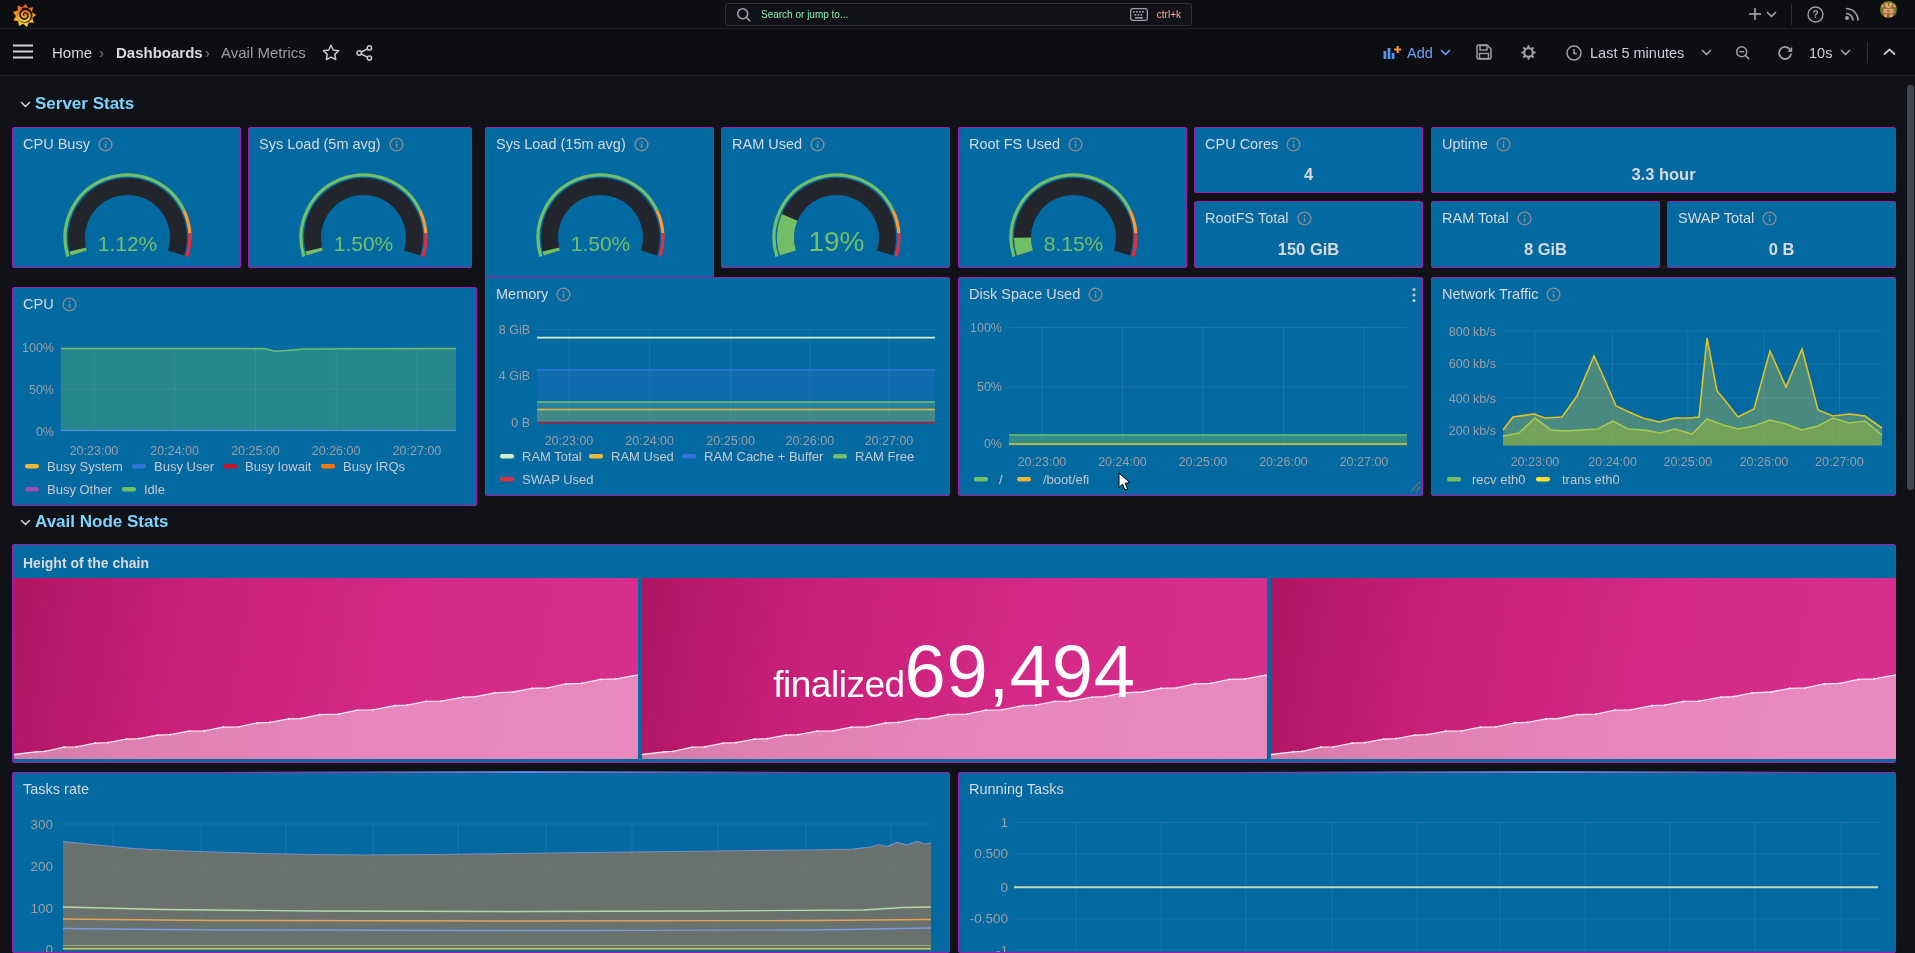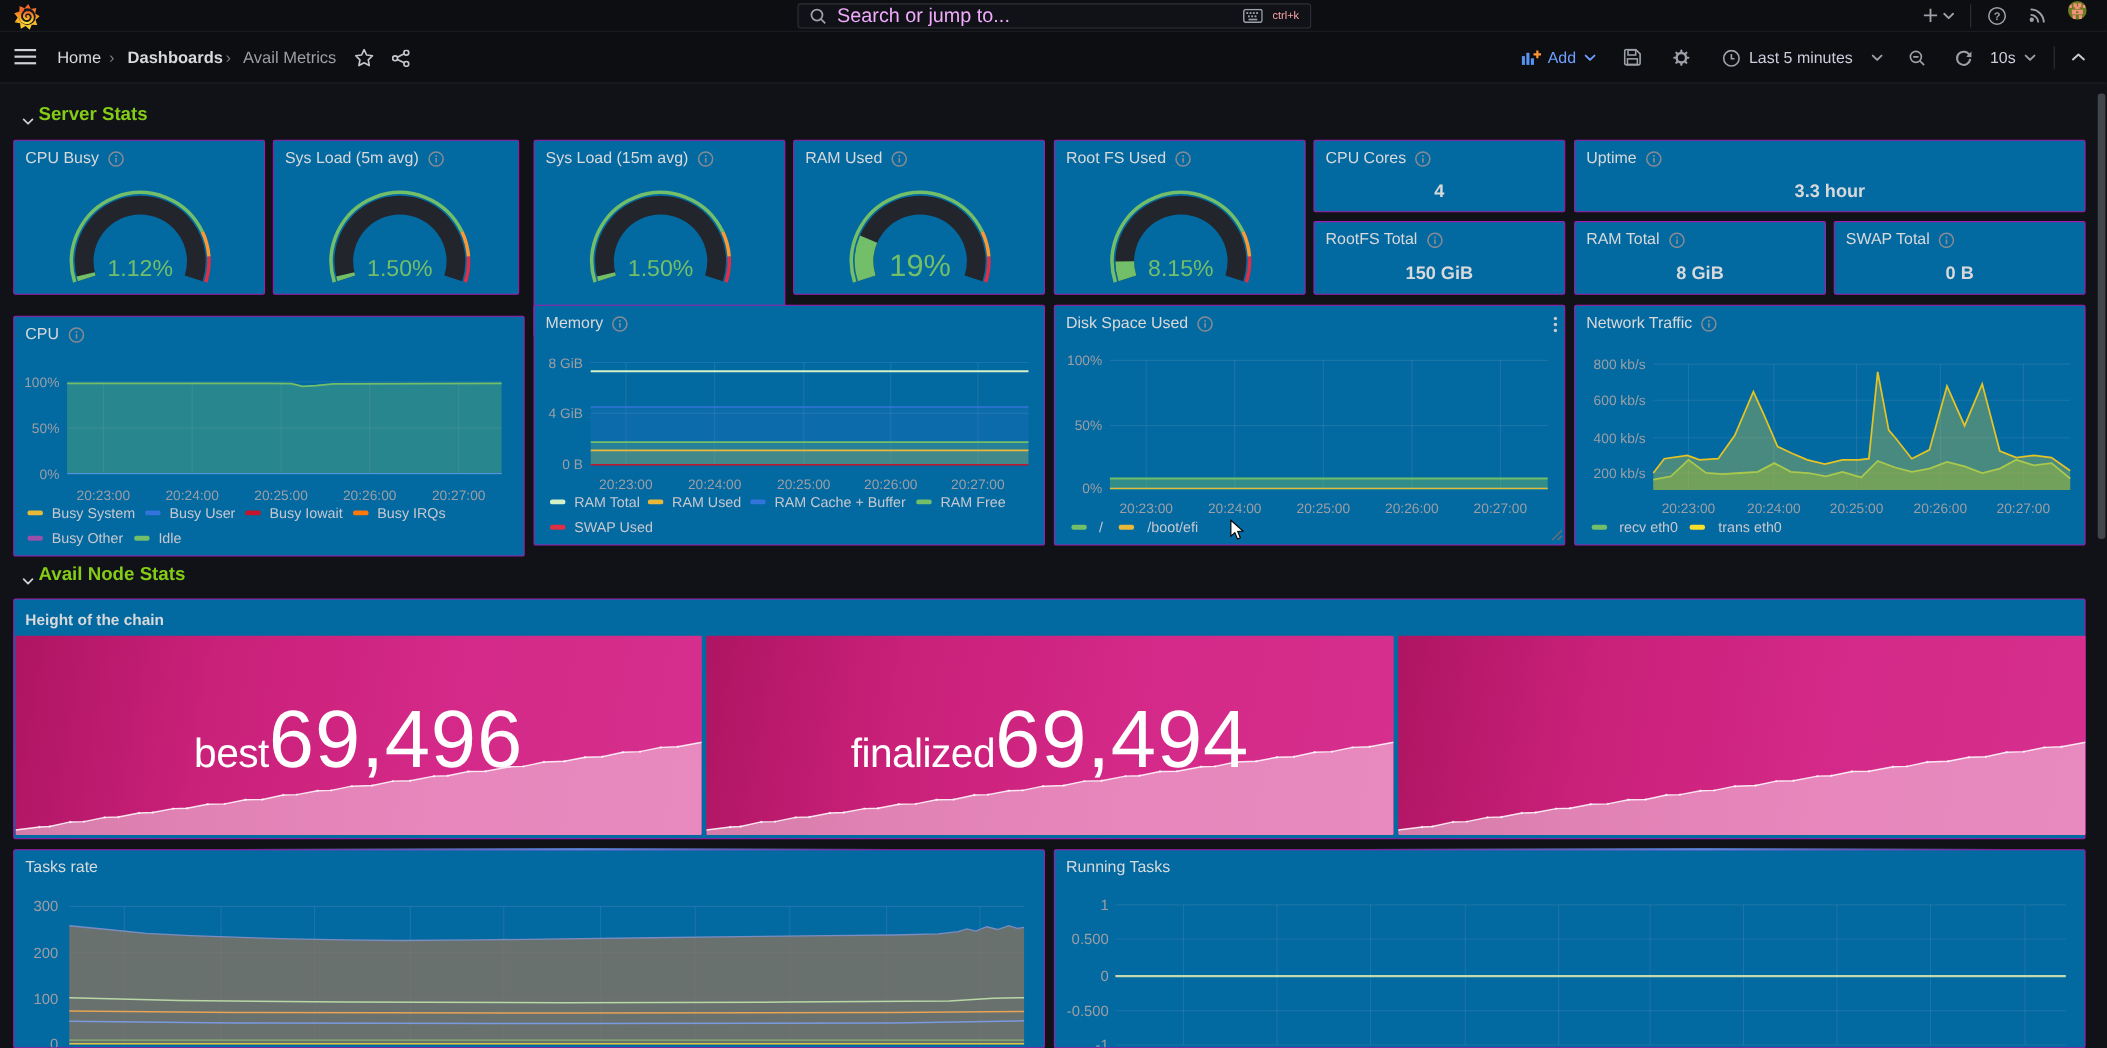--- a/index.html
+++ b/index.html
@@ -3,21 +3,21 @@
 *{margin:0;padding:0;box-sizing:border-box}
 html,body{width:1915px;height:953px;overflow:hidden;background:#111217;font-family:"Liberation Sans",sans-serif;-webkit-font-smoothing:antialiased}
 .abs{position:absolute}
 .topbar{position:absolute;left:0;top:0;width:1915px;height:29px;background:#0d0e12;border-bottom:1px solid #1f2126}
 .toolbar{position:absolute;left:0;top:29px;width:1915px;height:47px;background:#0d0e12;border-bottom:1px solid #1f2126}
 .panel{position:absolute;background:#0369a1;border:1px solid #a21caf;border-radius:2px}
 .ptitle{position:absolute;left:10px;top:6px;height:20px;font-size:14.5px;font-weight:500;color:#d8d9da;white-space:nowrap;display:flex;align-items:center;gap:8px}
 .ptitle .info{flex:0 0 auto}
 .statv{position:absolute;left:0;right:0;text-align:center;color:#d8d9da;font-weight:600}
 .crumb{position:absolute;top:0;height:47px;display:flex;align-items:center;font-size:15px;white-space:nowrap}
-.sechead{position:absolute;display:flex;align-items:flex-end;gap:4px;color:#84cc16;font-weight:700;font-size:17px}
+.sechead{position:absolute;display:flex;align-items:center;gap:4px;color:#7dd3fc;font-weight:700;font-size:17px}
 .bigstat{position:absolute;top:0;height:181px;background:linear-gradient(100deg,#ae1562 0%,#c92079 28%,#d42988 62%,#d62f8d 100%);overflow:hidden;border-radius:1px}
 .bigtxt{position:absolute;left:0;right:0;top:51px;text-align:center;color:#fff;white-space:nowrap}
 .blabel{font-size:37px;font-weight:400;letter-spacing:-0.5px}
 .bval{font-size:74px;font-weight:400;letter-spacing:0.8px}
 svg{display:block}
 .txt{position:absolute;white-space:nowrap}
 </style></head><body>
 <div class="topbar"></div>
 <div class="abs" style="left:12px;top:3px">
     <svg width="24" height="24" viewBox="0 0 24 24" style="">
@@ -31,21 +31,21 @@
       <path d="M 13.72 0.69 L 16.05 5.10 L 20.99 4.37 L 19.93 9.24 L 24.18 11.85 L 20.24 14.91 L 21.82 19.64 L 16.84 19.45 L 15.00 24.09 L 11.31 20.74 L 6.92 23.11 L 6.24 18.17 L 1.36 17.17 L 4.01 12.95 L 0.91 9.05 L 5.66 7.52 L 5.80 2.53 L 10.42 4.42 Z" fill="url(#lg)"></path>
       <circle cx="12.9" cy="12.1" r="7.6" fill="#171921"></circle>
       <path d="M 13.04 11.73 L 13.15 11.67 L 13.29 11.64 L 13.43 11.65 L 13.58 11.69 L 13.73 11.78 L 13.87 11.90 L 13.99 12.06 L 14.08 12.25 L 14.13 12.47 L 14.14 12.72 L 14.10 12.97 L 14.01 13.23 L 13.87 13.48 L 13.67 13.71 L 13.42 13.91 L 13.12 14.06 L 12.79 14.17 L 12.43 14.22 L 12.05 14.21 L 11.66 14.12 L 11.28 13.96 L 10.92 13.73 L 10.59 13.43 L 10.31 13.06 L 10.09 12.64 L 9.94 12.17 L 9.87 11.67 L 9.89 11.14 L 10.00 10.61 L 10.21 10.09 L 10.51 9.61 L 10.90 9.16 L 11.37 8.78 L 11.91 8.48 L 12.51 8.27 L 13.16 8.16 L 13.83 8.16 L 14.51 8.28 L 15.17 8.51 L 15.80 8.86 L 16.37 9.32 L 16.86 9.89 L 17.27 10.54 L 17.56 11.27 L 17.74 12.05 L 17.77 12.86 L 17.68 13.69 L 17.43 14.50 L 17.05 15.28 L 16.54 15.99 L 15.90 16.62 L 15.15 17.15 L 14.31 17.55 L 13.40 17.80 L 12.44 17.90 L 11.46 17.84 L 10.49 17.62 L 9.56 17.23 L 8.69 16.68 L 7.92 15.98 L 7.26 15.15 L 6.74 14.21 L 6.38 13.17 L 6.19 12.08 L 6.19 10.96 L 6.38 9.83 L 6.76 8.74 L 7.32 7.71 L 8.06 6.77 L 8.95 5.96" fill="none" stroke="url(#lg)" stroke-width="2" stroke-linecap="round"></path>
     </svg>
   </div>
 <div class="abs" style="left:725px;top:3px;width:467px;height:23px;background:#111218;border:1px solid #2e3038;border-radius:3px;display:flex;align-items:center;padding:0 10px;gap:9px">
     <svg width="16" height="16" viewBox="0 0 16 16" style="">
       <circle cx="6.7" cy="6.7" r="5" fill="none" stroke="#9da0a8" stroke-width="1.6"></circle>
       <line x1="10.4" y1="10.4" x2="14.2" y2="14.2" stroke="#9da0a8" stroke-width="1.6"></line>
     </svg>
-    <span style="color:#f0abfc;font-size:18px;flex:1">Search or jump to...</span>
+    <span style="color:#86efac;font-size:10px;flex:1">Search or jump to...</span>
     <svg width="18" height="13" viewBox="0 0 18 13" style="">
       <rect x="0.7" y="0.7" width="16.6" height="11.6" rx="1.8" fill="none" stroke="#9da0a8" stroke-width="1.3"></rect>
       <rect x="3" y="3" width="1.7" height="1.7" fill="#9da0a8"></rect>
       <rect x="6" y="3" width="1.7" height="1.7" fill="#9da0a8"></rect>
       <rect x="9" y="3" width="1.7" height="1.7" fill="#9da0a8"></rect>
       <rect x="12" y="3" width="1.7" height="1.7" fill="#9da0a8"></rect>
       <rect x="4.5" y="6" width="1.7" height="1.7" fill="#9da0a8"></rect>
       <rect x="7.5" y="6" width="1.7" height="1.7" fill="#9da0a8"></rect>
       <rect x="10.5" y="6" width="1.7" height="1.7" fill="#9da0a8"></rect>
       <rect x="5" y="9" width="8" height="1.5" fill="#9da0a8"></rect>
@@ -522,21 +522,20 @@
           <circle cx="461.8" cy="118.7" r="1.1" fill="#fff" opacity="0.6"></circle>
           <circle cx="480.5" cy="114.8" r="1.1" fill="#fff" opacity="0.6"></circle>
           <circle cx="499.2" cy="114.0" r="1.1" fill="#fff" opacity="0.6"></circle>
           <circle cx="517.9" cy="110.4" r="1.1" fill="#fff" opacity="0.6"></circle>
           <circle cx="533.5" cy="109.9" r="1.1" fill="#fff" opacity="0.6"></circle>
           <circle cx="552.2" cy="105.9" r="1.1" fill="#fff" opacity="0.6"></circle>
           <circle cx="567.8" cy="105.3" r="1.1" fill="#fff" opacity="0.6"></circle>
           <circle cx="586.6" cy="101.4" r="1.1" fill="#fff" opacity="0.6"></circle>
           <circle cx="602.2" cy="100.8" r="1.1" fill="#fff" opacity="0.6"></circle>
         </svg>
-        <div class="bigtxt"><span class="blabel">best</span><span class="bval">69,496</span></div>
       </div>
       <div class="bigstat" style="left:628px;width:625px">
         <svg width="625" height="181" style="position:absolute;left:0;top:0">
           <path d="M 0.0 176.5 L 21.9 173.8 L 31.2 173.4 L 50.0 169.2 L 62.5 168.9 L 81.2 165.1 L 93.8 164.7 L 112.5 161.1 L 125.0 160.7 L 143.8 157.1 L 156.2 156.7 L 175.0 153.1 L 190.6 152.8 L 209.4 149.1 L 225.0 148.8 L 243.8 144.8 L 256.2 144.4 L 275.0 140.8 L 287.5 140.5 L 306.2 136.7 L 325.0 136.1 L 343.8 132.1 L 359.4 131.8 L 381.2 127.6 L 393.8 127.2 L 412.5 123.4 L 428.1 123.1 L 450.0 119.1 L 462.5 118.7 L 481.2 114.8 L 500.0 114.0 L 518.8 110.4 L 534.4 109.9 L 553.1 105.9 L 568.8 105.3 L 587.5 101.4 L 603.1 100.8 L 625.0 96.8 L 625 181 L 0 181 Z" fill="rgba(255,255,255,0.44)"></path>
           <path d="M 0.0 176.5 L 21.9 173.8 L 31.2 173.4 L 50.0 169.2 L 62.5 168.9 L 81.2 165.1 L 93.8 164.7 L 112.5 161.1 L 125.0 160.7 L 143.8 157.1 L 156.2 156.7 L 175.0 153.1 L 190.6 152.8 L 209.4 149.1 L 225.0 148.8 L 243.8 144.8 L 256.2 144.4 L 275.0 140.8 L 287.5 140.5 L 306.2 136.7 L 325.0 136.1 L 343.8 132.1 L 359.4 131.8 L 381.2 127.6 L 393.8 127.2 L 412.5 123.4 L 428.1 123.1 L 450.0 119.1 L 462.5 118.7 L 481.2 114.8 L 500.0 114.0 L 518.8 110.4 L 534.4 109.9 L 553.1 105.9 L 568.8 105.3 L 587.5 101.4 L 603.1 100.8 L 625.0 96.8" fill="none" stroke="#ffffff" stroke-width="1.3" opacity="0.85"></path>
           <circle cx="21.9" cy="173.8" r="1.1" fill="#fff" opacity="0.6"></circle>
           <circle cx="31.2" cy="173.4" r="1.1" fill="#fff" opacity="0.6"></circle>
           <circle cx="50.0" cy="169.2" r="1.1" fill="#fff" opacity="0.6"></circle>
           <circle cx="62.5" cy="168.9" r="1.1" fill="#fff" opacity="0.6"></circle>
           <circle cx="81.2" cy="165.1" r="1.1" fill="#fff" opacity="0.6"></circle>

